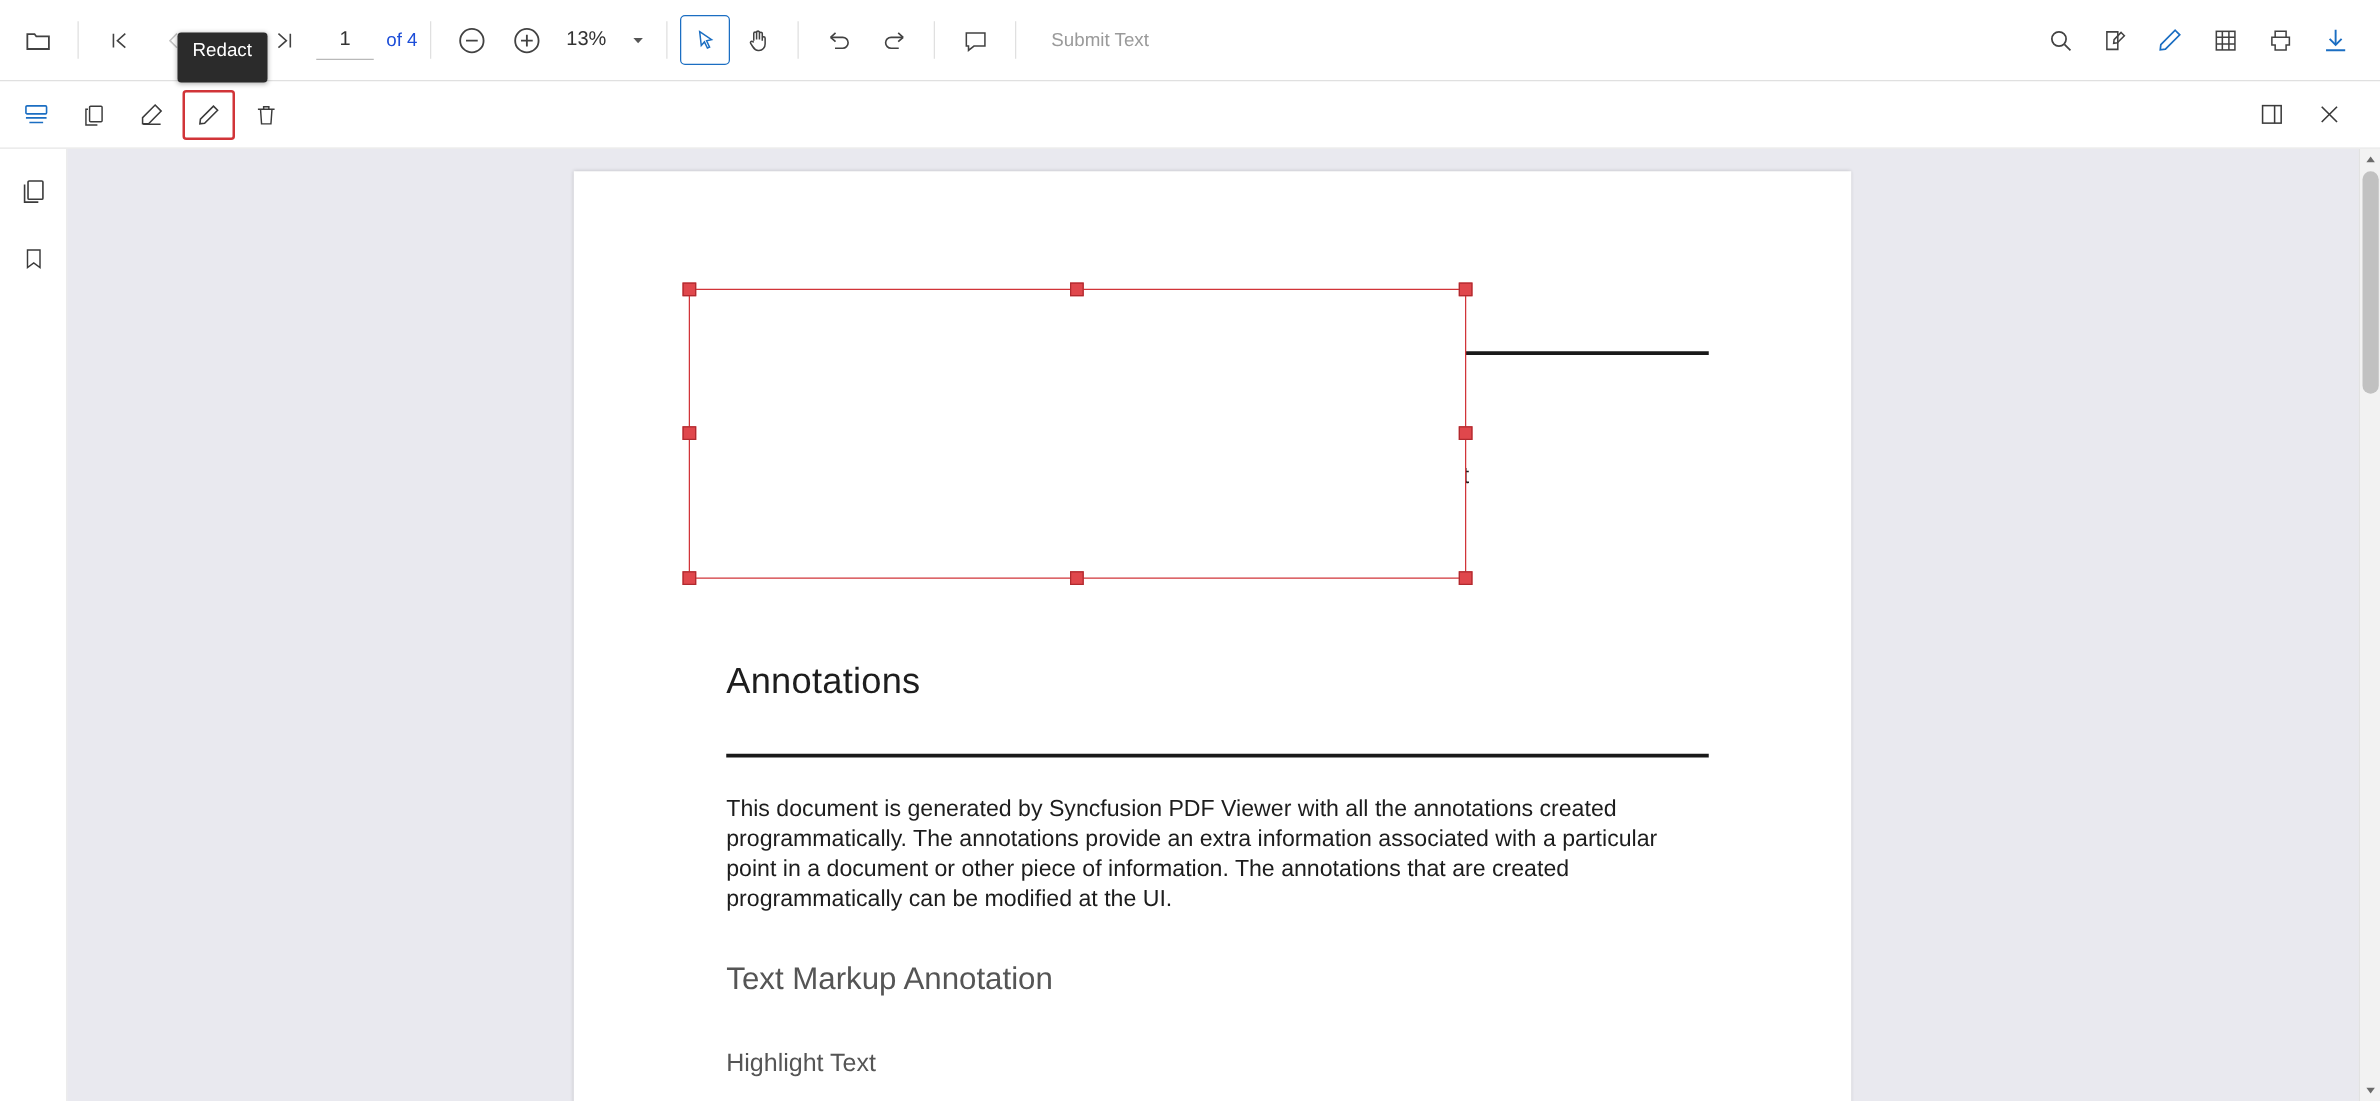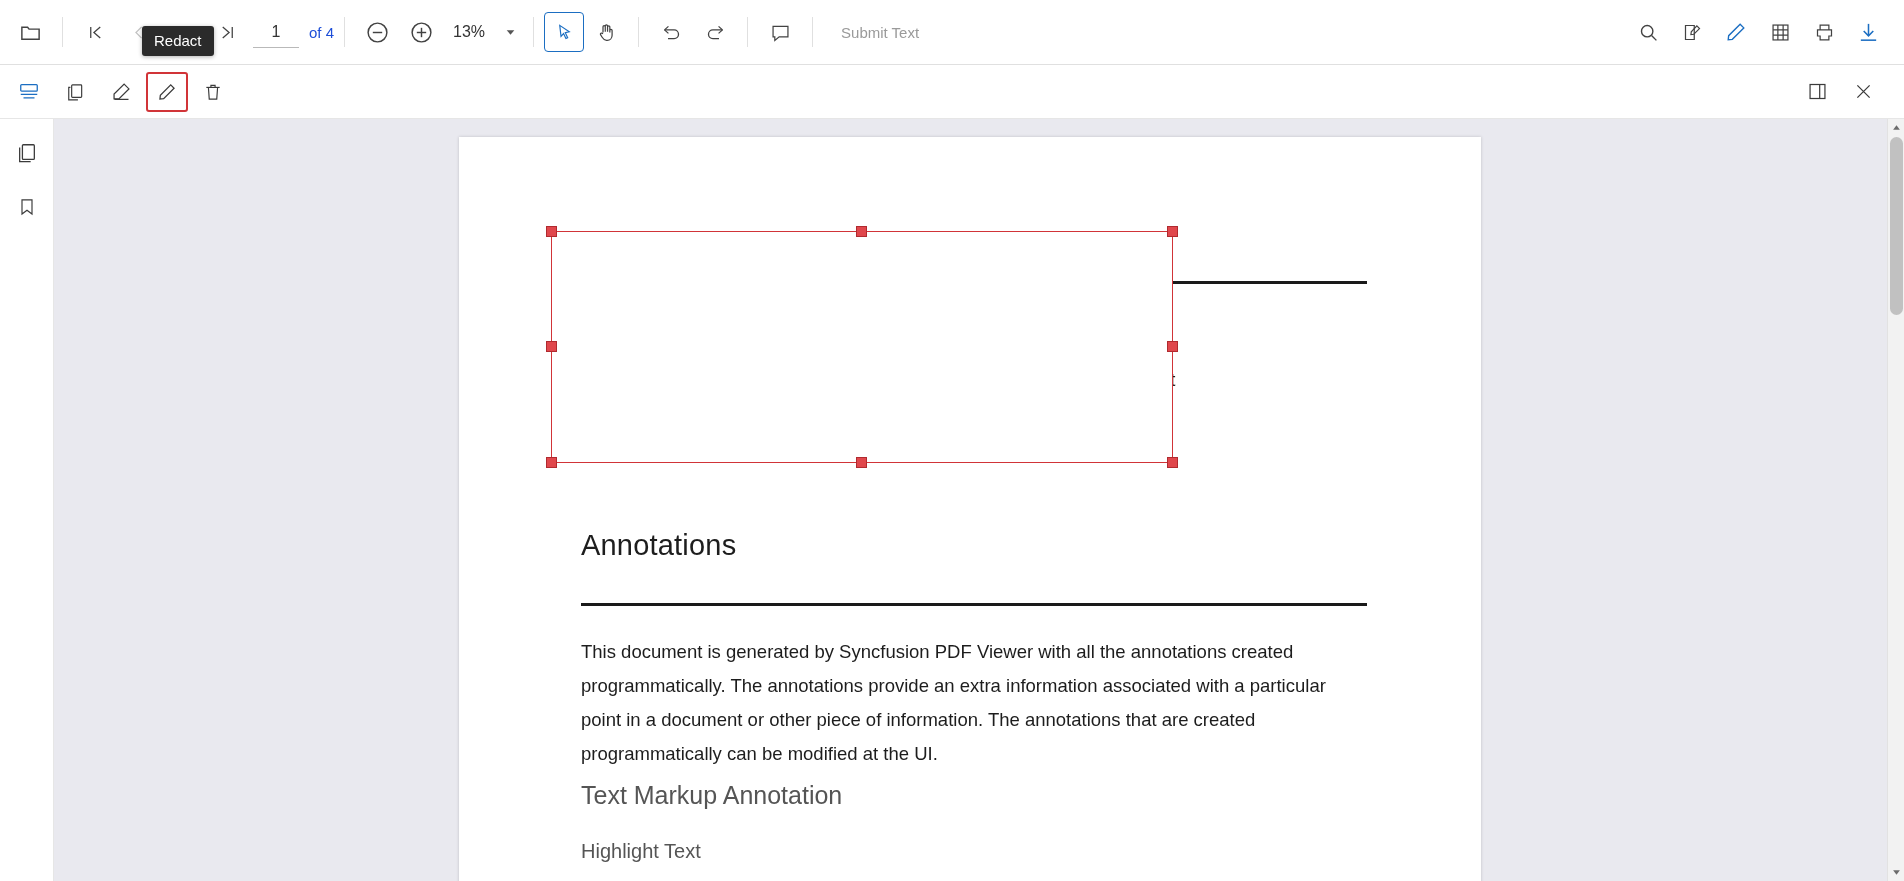--- a/index.html
+++ b/index.html
@@ -102,21 +102,21 @@
   .sb-spacer { flex: 1 1 auto; }
 
   
   .tooltip {
     position: absolute;
     left: 142px;
     top: 26px;
     background: #2b2b2b;
     color: #fff;
     font-size: 15px;
-    padding: 6px 12px 7px 12px;
+    padding: 6px 12px 17px 12px;
     border-radius: 3px;
     white-space: nowrap;
     z-index: 60;
     box-shadow: 0 1px 4px rgba(0,0,0,.3);
   }
 
   
   .body-area {
     flex: 1 1 auto;
     display: flex;
@@ -183,25 +183,25 @@
     letter-spacing: .2px;
   }
   .hr-under-title {
     left: 122px; top: 466px; width: 786px; height: 2.5px;
   }
   .hr-top {
     left: 583px; top: 144px; width: 325px; height: 2.5px;
   }
   .body-para {
     left: 122px; top: 498px; width: 790px;
-    font-size: 18.5px; line-height: 34px;
+    font-size: 18.5px; line-height: 24px;
   }
   .sub-head {
     left: 122px; top: 632px;
-    font-size: 25px; color: #555555; margin-top: 12px;
+    font-size: 25px; color: #555555;
   }
   .sub-head2 {
     left: 122px; top: 703px;
     font-size: 20px; color: #555555;
   }
 
   
   .redact-box {
     position: absolute;
     left: 92px; top: 94px;

